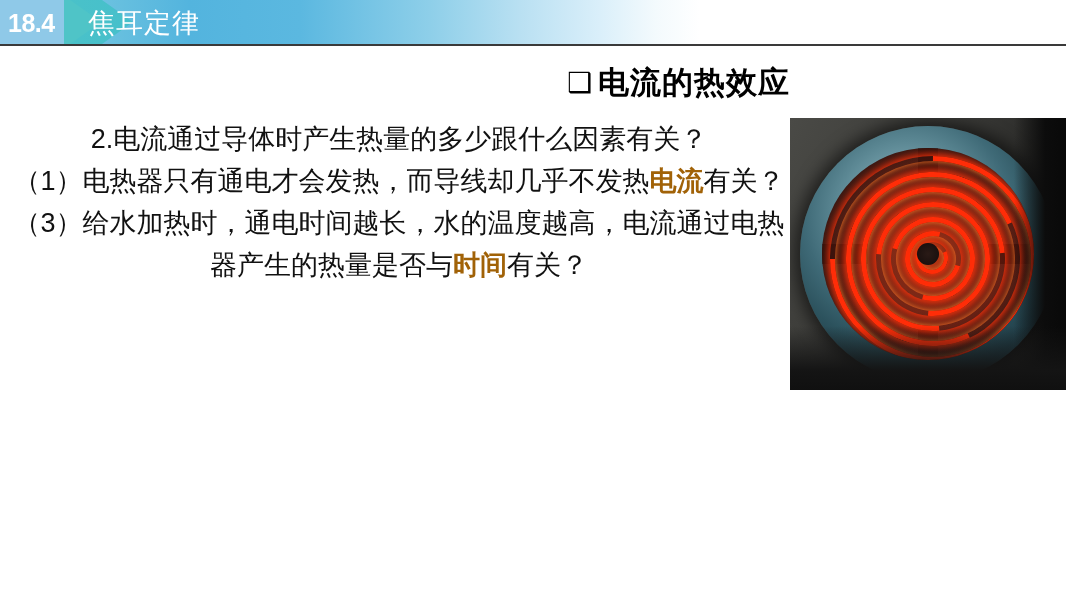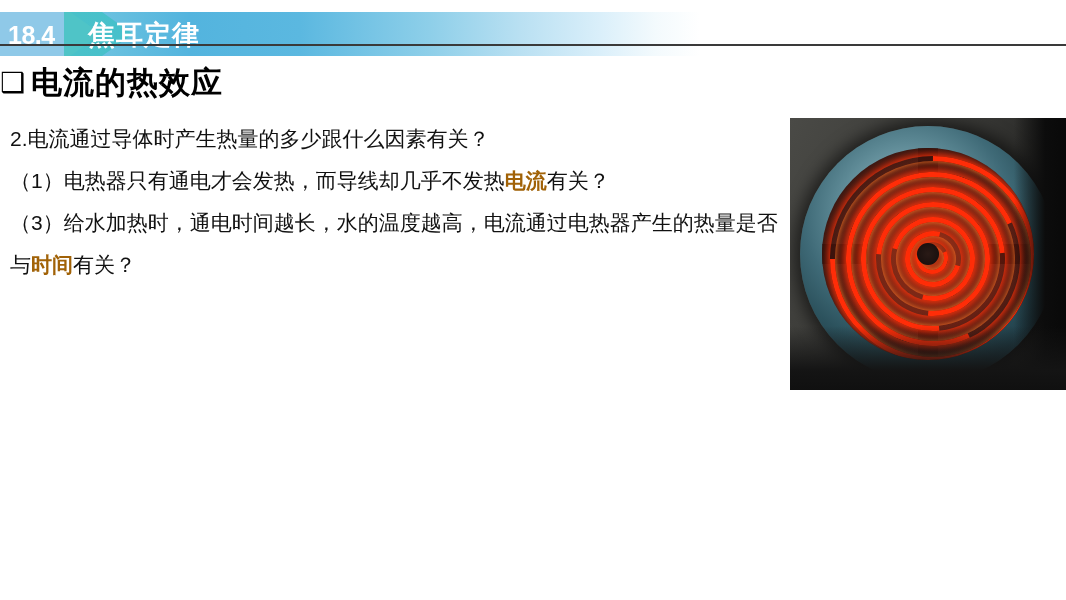--- a/index.html
+++ b/index.html
@@ -16,21 +16,20 @@
     color: #000000;
   }
 
   
   .header-bar {
     position: absolute;
     left: 0;
     top: 0;
     width: 1066px;
     height: 52px;
-    margin-top: 12px;
   }
   .header-gradient {
     position: absolute;
     left: 0;
     top: 0;
     width: 1066px;
     height: 44px;
     background: linear-gradient(to right,
         #8fc9e8 0px,
         #66bfdf 120px,
@@ -83,64 +82,65 @@
     color: #ffffff;
     letter-spacing: -0.5px;
   }
   .header-title {
     position: absolute;
     left: 88px;
     top: 3px;
     height: 40px;
     line-height: 40px;
     font-size: 27px;
-    font-weight: bold;
+    font-weight: normal;
     color: #ffffff;
     letter-spacing: 1px;
   }
   .header-rule {
     position: absolute;
     left: 0;
     top: 44px;
     width: 1066px;
     height: 2px;
     background: #3a3a3a;
   }
 
   
   .slide-title {
     position: absolute;
     left: 0;
     top: 62px;
     width: 790px;
-    text-align: left;
+    text-align: right;
     font-size: 31px;
     font-weight: bold;
     color: #000000;
     letter-spacing: 1px;
     white-space: nowrap;
   }
   .title-bullet {
     display: inline-block;
     font-size: 28px;
     line-height: 1;
     vertical-align: 1px;
     margin-right: 5px;
   }
 
   
   .body-text {
     position: absolute;
     left: 10px;
     top: 118px;
     width: 778px;
-    font-size: 21px;
+    font-size: 27px;
     line-height: 42px;
     color: #111111;
     letter-spacing: 0px;
+    text-align: center;
   }
   .body-line {
     white-space: normal;
   }
   .indent {
     display: inline-block;
     width: 0px;
   }
   .kw {
     color: #a16207;

